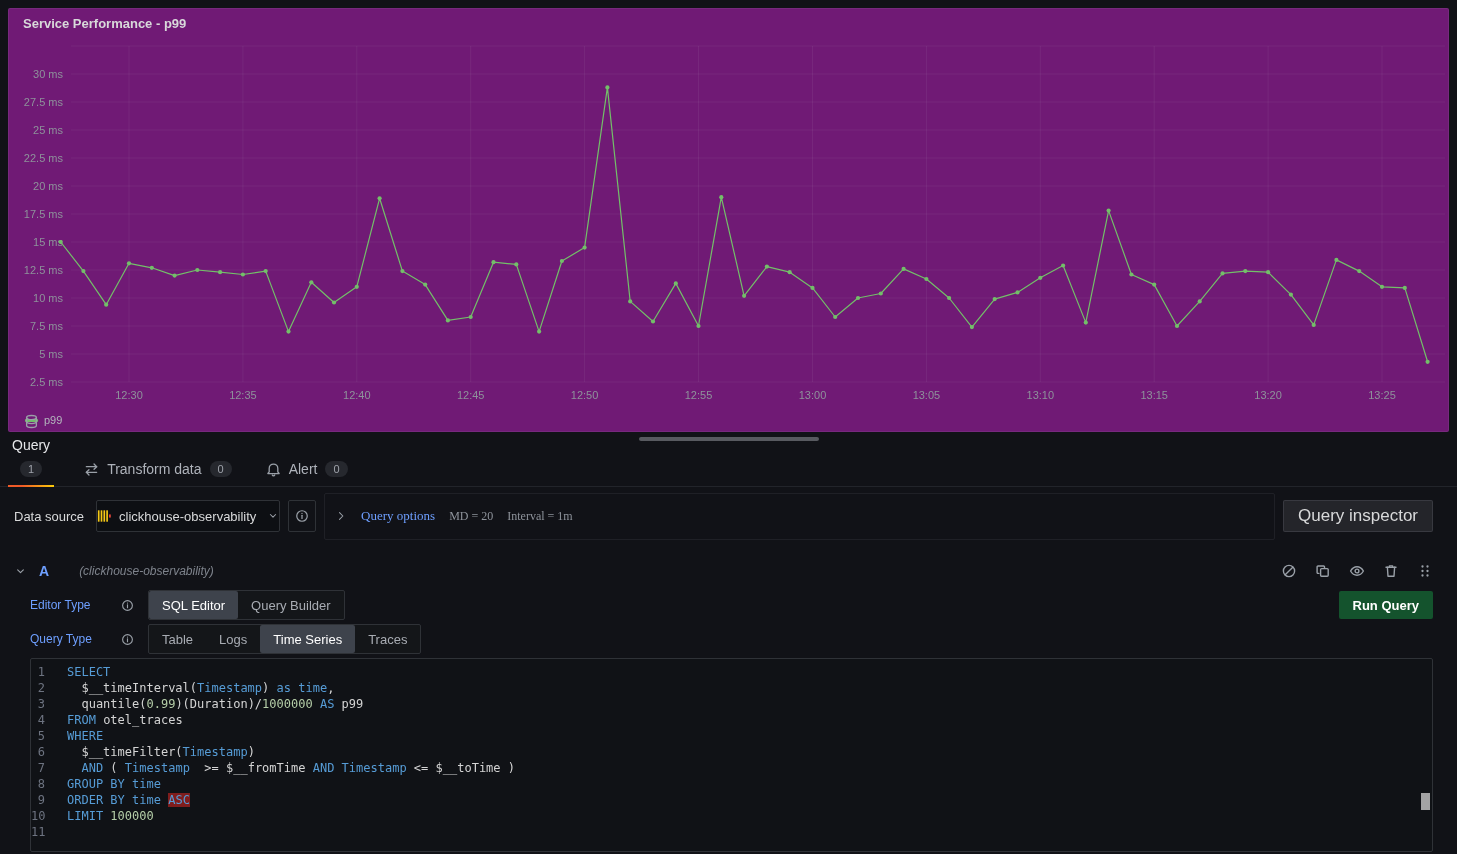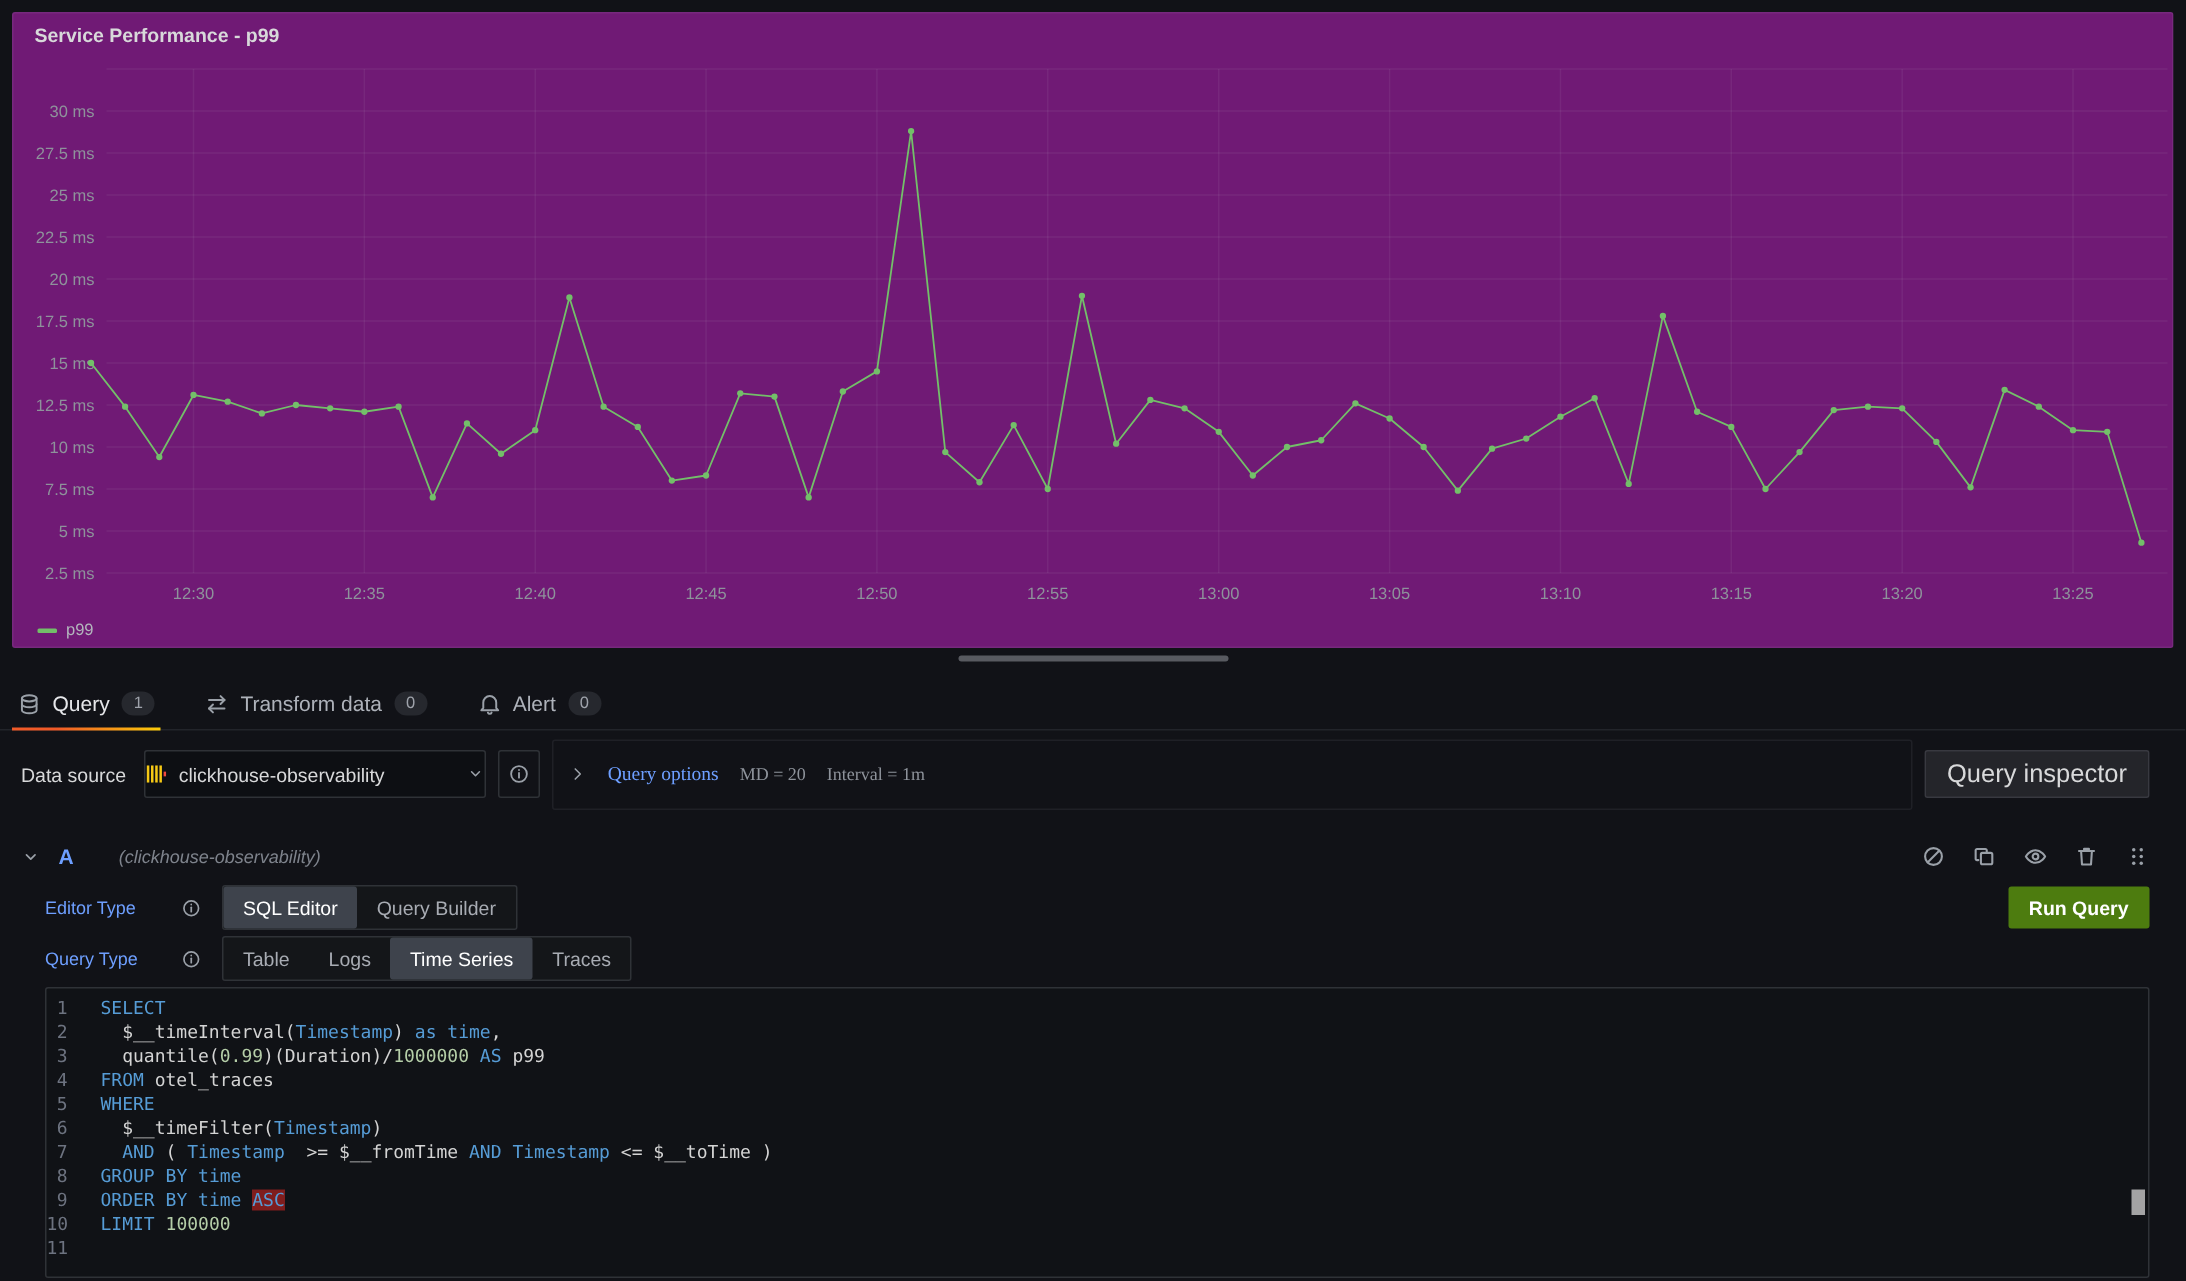--- a/index.html
+++ b/index.html
@@ -18,32 +18,32 @@
             gap:6px; font-size:11px; color:#b3b6bd; cursor:pointer; }
   .legend .swatch { width:13px; height:3px; background:#73bf69; border-radius:1px; }
 
   .hscroll { width:180px; height:4px; background:#585a60; border-radius:2px; margin:5px auto 0; }
 
   
   .tabs { display:flex; align-items:flex-end; gap:26px; padding:0 8px; margin-top:12px;
           height:34px; border-bottom:1px solid #22242a; }
   .tab { display:flex; align-items:center; gap:8px; padding:6px 4px 9px; position:relative;
          cursor:pointer; color:#aeb2ba; font-size:14px; }
-  .tab.active { color:#e6e7ea; }
+  .tab.active { color:#e6e7ea;flex-direction:column; }
   .tab.active::after { content:""; position:absolute; left:0; right:0; bottom:-1px; height:2px;
          background-image:linear-gradient(90deg,#f05a28 30%,#fbca0a 99%); }
   .badge { background:#26282e; color:#9fa3ab; font-size:11px; padding:1px 8px;
            border-radius:10px; line-height:14px; }
 
   .icon { stroke:#9aa0a8; fill:none; stroke-width:1.4; stroke-linecap:round; stroke-linejoin:round; }
 
   
   .ds-row { display:flex; align-items:center; margin:13px 24px 0 14px; gap:8px; height:32px; }
   .ds-label { font-size:13px; color:#d8d9da; margin-right:4px; }
-  .ds-picker { width:228px; height:32px; background:#0d0f13; border:1px solid #2f3237;
+  .ds-picker { width:184px; height:32px; background:#0d0f13; border:1px solid #2f3237;
                border-radius:2px; display:flex; align-items:center; gap:8px; padding:0 0;
                font-size:13px; color:#d8d9da; cursor:pointer; }
   .ds-picker .chev { margin-left:auto; }
   .icon-btn { width:28px; height:32px; background:transparent; border:1px solid #2f3237;
               border-radius:2px; display:flex; align-items:center; justify-content:center; cursor:pointer; }
   .q-options { flex:1; height:47px; border:1px solid rgba(204,204,220,0.08); border-radius:2px;
                display:flex; align-items:center; gap:14px; padding:0 10px; cursor:pointer;font-family:Liberation Serif, serif; }
   .q-options .link { color:#6e9fff; font-size:13px; }
   .q-options .meta { color:#8e939b; font-size:12px; }
   .btn-secondary { height:32px; padding:0 14px; background:rgba(204,204,220,0.1);
@@ -60,21 +60,21 @@
   
   .query-body { margin:7px 24px 0 30px; }
   .form-row { display:flex; align-items:center; margin-bottom:4px; height:30px; }
   .inline-label { width:118px; display:flex; align-items:center; justify-content:space-between;
                   padding-right:14px; color:#6e9fff; font-size:12px; flex:none; }
   .seg { display:inline-flex; background:#141619; border:1px solid #2f3237; border-radius:2px;
          height:30px; align-items:stretch; }
   .seg button { background:transparent; border:none; color:#a8acb3; font-size:13px; padding:0 13px;
                 cursor:pointer; font-family:inherit; border-radius:2px; }
   .seg button.active { background:#3e434c; color:#ffffff; }
-  .btn-primary { margin-left:auto; height:28px; padding:0 14px; background:#4d7c0f; border:none;
+  .btn-primary { margin-left:auto; height:28px; padding:0 14px; background:#14532d; border:none;
                  border-radius:2px; color:#fff; font-size:13px; font-weight:bold; cursor:pointer;
                  font-family:inherit; }
 
   
   .sql-editor { position:relative; margin-top:4px; border:1px solid #2f3237; background:#101216;
                 border-radius:2px; height:194px; padding:5px 0; overflow:hidden;
                 font-family:"DejaVu Sans Mono", monospace; font-size:12px; line-height:16px; cursor:text; }
   .code-line { display:flex; height:16px; }
   .ln { width:36px; text-align:right; padding-right:22px; color:#6d7380; flex:none;
         user-select:none; }

